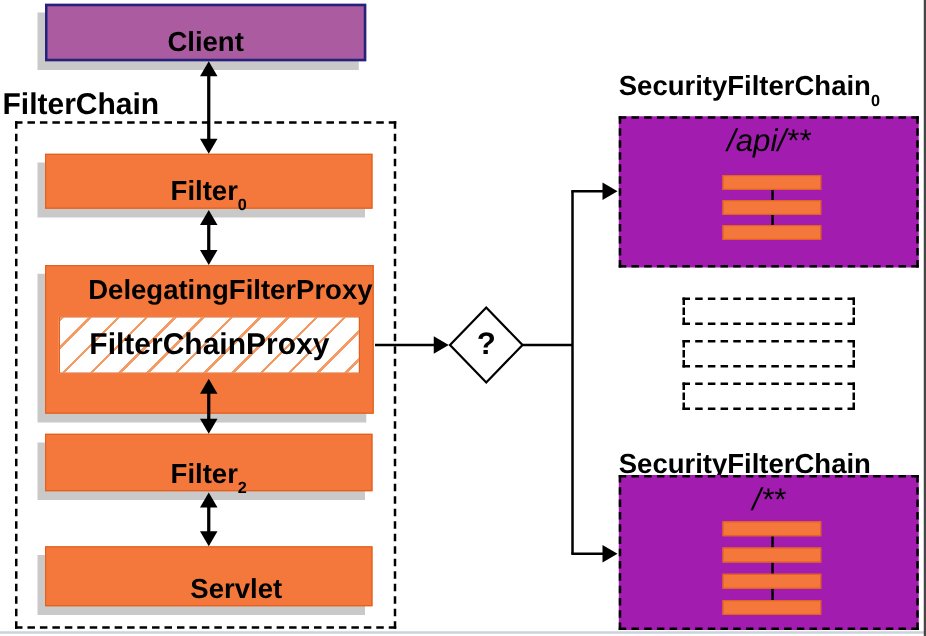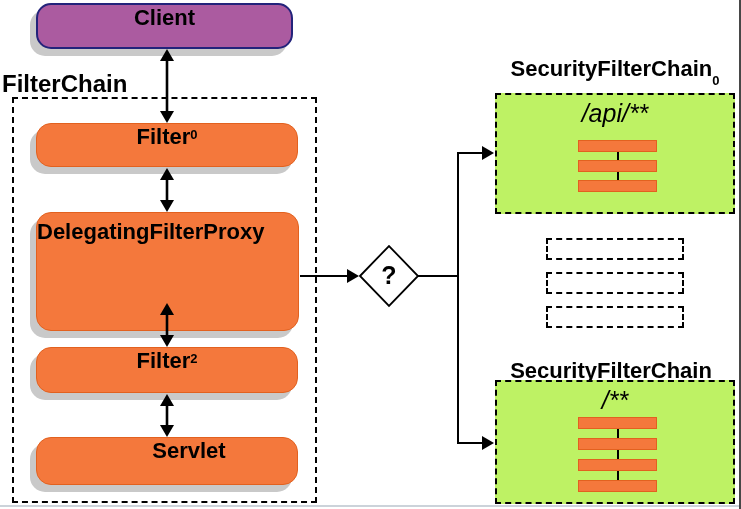--- a/index.html
+++ b/index.html
@@ -16,24 +16,23 @@
   body{font-family:"Liberation Sans", sans-serif;}
   #stage{
     position:relative;
     width:741px;height:509px;
     background:#ffffff;
     overflow:hidden;
   }
   
   .box{
     position:absolute;
-    display:flex;align-items:flex-start;justify-content:center;
+    display:flex;align-items:flex-end;justify-content:center;
     font-weight:bold;font-size:22px;color:#000;
     box-shadow:-6px 7px 0 var(--shadow);
-    border-radius:15px;
   }
   .orange{
     background:var(--orange);
     border:1px solid var(--orange-border);
   }
   .client{
     left:36px;top:3px;width:257px;height:46px;
     background:var(--purple);
     border:2px solid var(--purple-border);
   }
@@ -71,28 +70,28 @@
   .filter2{left:36px;top:347px;width:262px;height:46px;}
   .servlet{left:36px;top:437px;width:262px;height:48px;padding-left:44px;}
   
   .diamond-label{
     position:absolute;left:372px;top:258px;width:34px;height:34px;
     display:flex;align-items:center;justify-content:center;
     font-size:25px;font-weight:bold;color:#000;z-index:6;
   }
   
   .sfc-title{
-    position:absolute;width:240px;text-align:center;
+    position:absolute;width:240px;text-align:left;
     font-weight:bold;font-size:22px;color:#000;
   }
   .sfc-title.top{left:495px;top:56px;}
   .sfc-title.bottom{left:495px;top:346px;margin-top:12px;}
   .sfc-box{
     position:absolute;width:240px;
-    border:2px dashed #000;background:#bef264;
+    border:2px dashed #000;background:#a21caf;
   }
   .sfc-box.top{left:495px;top:93px;height:121px;}
   .sfc-box.bottom{left:495px;top:380px;height:124px;}
   .pattern{
     position:absolute;left:0;right:0;top:4px;
     text-align:center;font-style:italic;font-size:25px;color:#000;
   }
   .bar-stack{
     position:absolute;
     display:flex;flex-direction:column;justify-content:space-between;
@@ -185,20 +184,23 @@
   <div class="fc-title">FilterChain</div>
   <div class="fc-container"></div>
 
   <div class="box orange filter0">
     <span>Filter</span>
       <sub class="subscript">0</sub>
   </div>
 
   <div class="box orange dfp">
     <div class="dfp-label">DelegatingFilterProxy</div>
+    <div class="fcp">
+      <span>FilterChainProxy</span>
+    </div>
   </div>
 
   <div class="box orange filter2">
     <span>Filter</span>
       <sub class="subscript">2</sub>
   </div>
 
   <div class="box orange servlet">
     <span>Servlet</span>
   </div>

